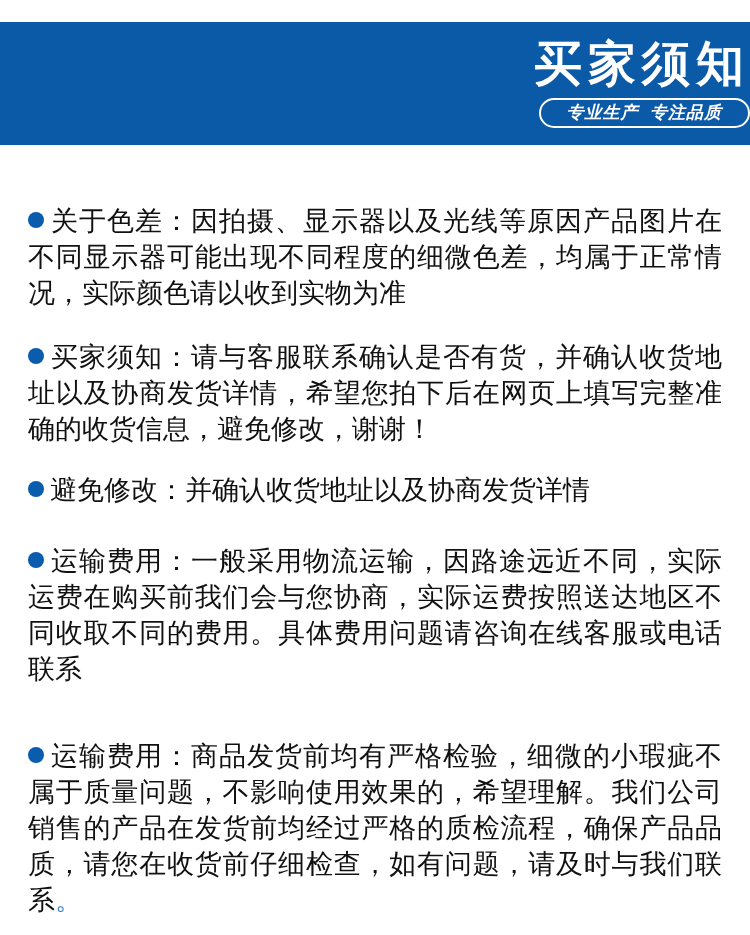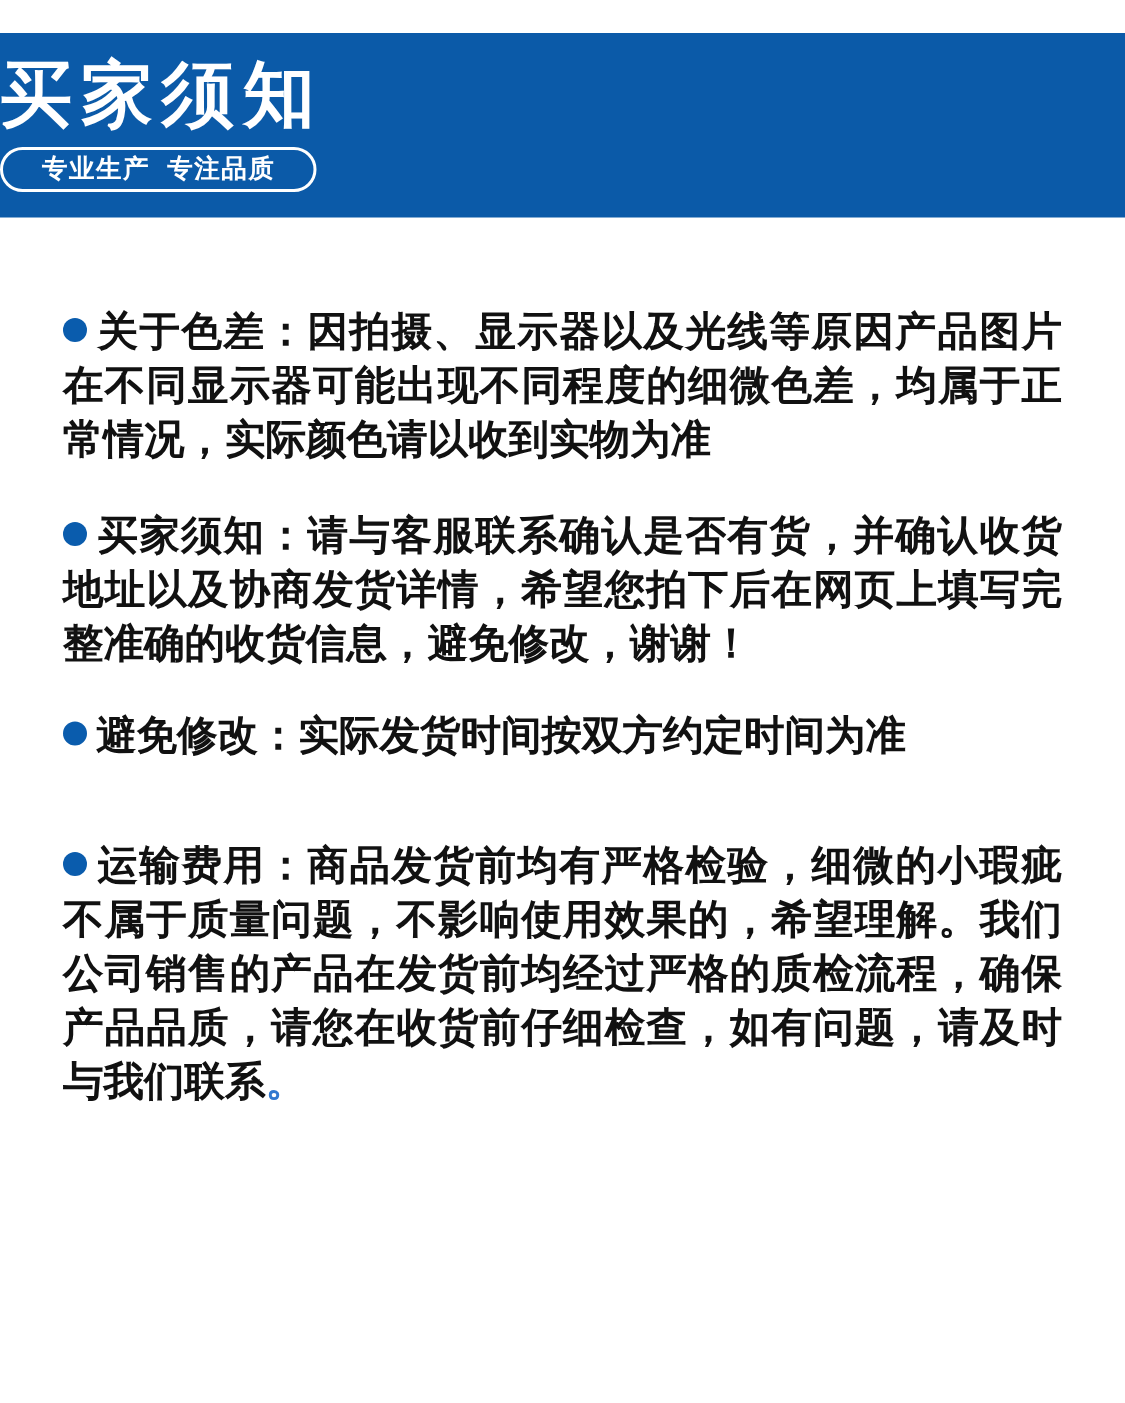--- a/index.html
+++ b/index.html
@@ -13,21 +13,21 @@
     width: 750px;
     height: 935px;
     background: #ffffff;
     overflow: hidden;
   }
   
   .banner {
     margin-top: 22px;
     height: 123px;
     background: #0b5aa8;
-    text-align: left;
+    text-align: right;
     box-sizing: border-box;
     padding-top: 15px;
   }
   .banner-title {
     color: #ffffff;
     font-size: 48px;
     font-weight: bold;
     letter-spacing: 6px;
     line-height: 54px;
     display: block;
@@ -37,29 +37,30 @@
     margin-top: 7px;
     border: 2px solid #ffffff;
     border-radius: 16px;
     padding: 3px 26px;
     color: #ffffff;
     font-size: 17px;
     font-weight: bold;
     letter-spacing: 1px;
     line-height: 20px;
     white-space: pre;
+    font-style: italic;
   }
   
   .content {
     padding: 0 28px;
   }
   .notice {
-    margin: 14px;
+    margin: 0;
     font-size: 27px;
-    font-weight: bold;
+    font-weight: normal;
     color: #111111;
     line-height: 36px;
     text-align: justify;
   }
   .notice-1 { margin-top: 58px; }
   .notice-2 { margin-top: 28px; }
   .notice-3 { margin-top: 25px; }
   .notice-4 { margin-top: 35px; }
   .notice-5 { margin-top: 51px; }
   .bullet {
@@ -87,22 +88,25 @@
 
     <p class="notice notice-1">
       <span class="bullet"></span><span>关于色差：</span><span>因拍摄、显示器以及光线等原因产品图片在不同显示器可能出现不同程度的细微色差，均属于正常情况，实际颜色请以收到实物为准</span><span class="suffix"></span>
     </p>
 
     <p class="notice notice-2">
       <span class="bullet"></span><span>买家须知：</span><span>请与客服联系确认是否有货，并确认收货地址以及协商发货详情，希望您拍下后在网页上填写完整准确的收货信息，避免修改，谢谢！</span><span class="suffix"></span>
     </p>
 
     <p class="notice notice-3">
-      <span class="bullet"></span><span>避免修改：</span><span>实际发货时间按双方约定时间为准</span><span class="suffix"></span>
+      <span class="bullet"></span><span>避免修改：</span><span>并确认收货地址以及协商发货详情</span><span class="suffix"></span>
     </p>
 
+    <p class="notice notice-4">
+      <span class="bullet"></span><span>运输费用：</span><span>一般采用物流运输，因路途远近不同，实际运费在购买前我们会与您协商，实际运费按照送达地区不同收取不同的费用。具体费用问题请咨询在线客服或电话联系</span><span class="suffix"></span>
+    </p>
 
     <p class="notice notice-5">
       <span class="bullet"></span><span>运输费用：</span><span>商品发货前均有严格检验，细微的小瑕疵不属于质量问题，不影响使用效果的，希望理解。我们公司销售的产品在发货前均经过严格的质检流程，确保产品品质，请您在收货前仔细检查，如有问题，请及时与我们联系</span><span class="suffix">。</span>
     </p>
 
   </div>
 </div>
 
 </body></html>

